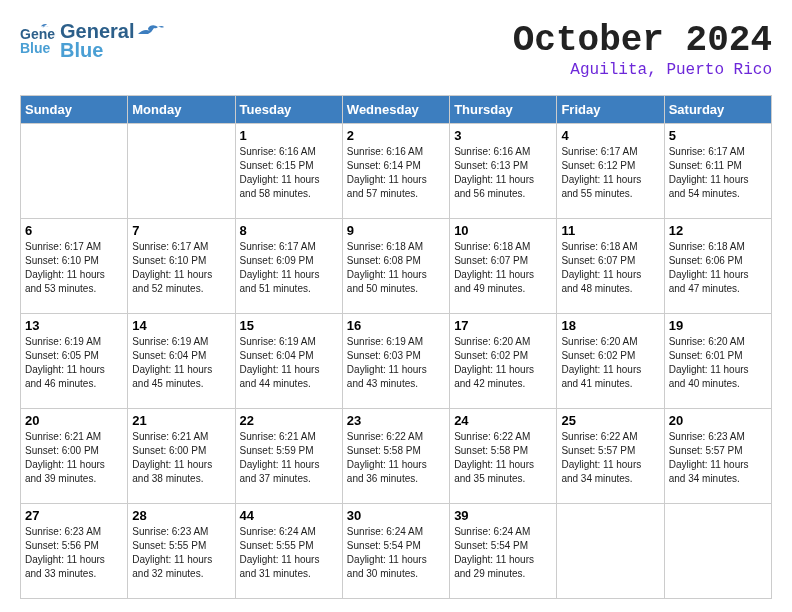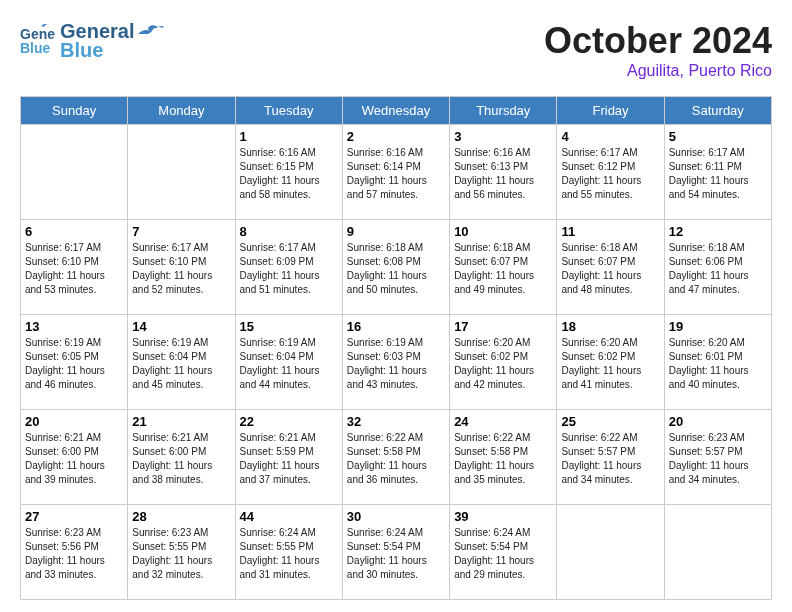--- a/index.html
+++ b/index.html
@@ -11,20 +11,21 @@
       padding: 20px;
     }
     .header {
       display: flex;
       justify-content: space-between;
       align-items: flex-start;
       margin-bottom: 16px;
     }
     .title-block {
       text-align: right;
+      font-family: Liberation Mono, monospace;
     }
     .month-title {
       font-size: 36px;
       font-weight: bold;
       color: #222;
     }
     .location {
       font-size: 16px;
       color: #6d28d9;
     }
@@ -32,22 +33,22 @@
       width: 100%;
       border-collapse: collapse;
       font-size: 11px;
     }
     thead tr {
       background: #3d7ebf;
       color: #fff;
     }
     thead th {
       padding: 6px 4px;
-      text-align: center;
-      font-weight: normal;
+      text-align: left;
+      font-weight: bold;
       font-size: 13px;
       border: 1px solid #ccc;
     }
     tbody tr {
       vertical-align: top;
     }
     tbody td {
       border: 1px solid #ccc;
       padding: 4px;
       height: 95px;
@@ -202,21 +203,21 @@
         </td>
         <td>
           <span class="day-num">21</span>
           <div class="day-info">Sunrise: 6:21 AM<br>Sunset: 6:00 PM<br>Daylight: 11 hours and 38 minutes.</div>
         </td>
         <td>
           <span class="day-num">22</span>
           <div class="day-info">Sunrise: 6:21 AM<br>Sunset: 5:59 PM<br>Daylight: 11 hours and 37 minutes.</div>
         </td>
         <td>
-          <span class="day-num">32</span>
+          <span class="day-num">23</span>
           <div class="day-info">Sunrise: 6:22 AM<br>Sunset: 5:58 PM<br>Daylight: 11 hours and 36 minutes.</div>
         </td>
         <td>
           <span class="day-num">24</span>
           <div class="day-info">Sunrise: 6:22 AM<br>Sunset: 5:58 PM<br>Daylight: 11 hours and 35 minutes.</div>
         </td>
         <td>
           <span class="day-num">25</span>
           <div class="day-info">Sunrise: 6:22 AM<br>Sunset: 5:57 PM<br>Daylight: 11 hours and 34 minutes.</div>
         </td>

